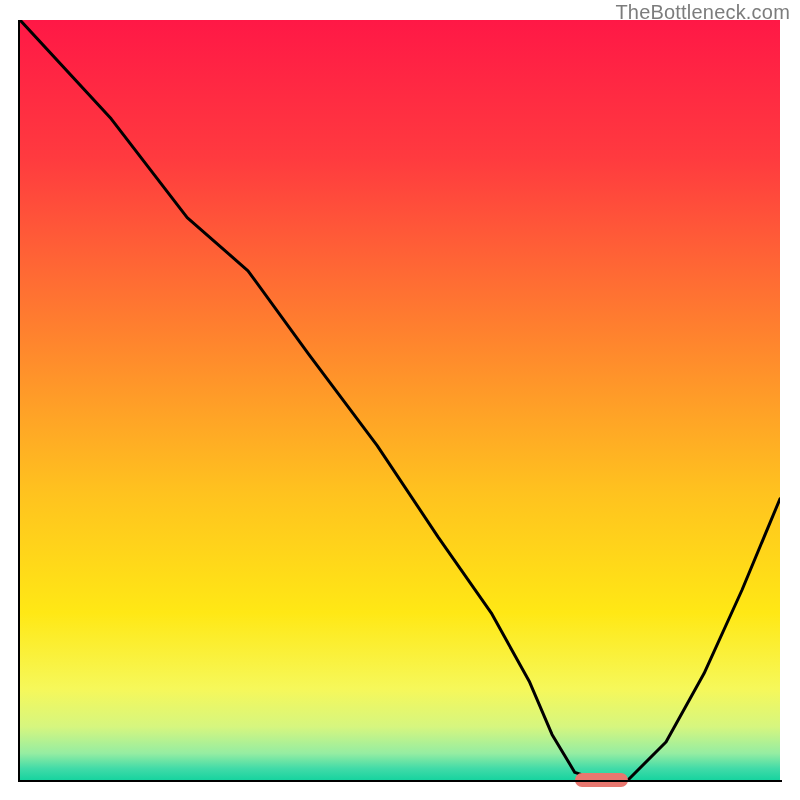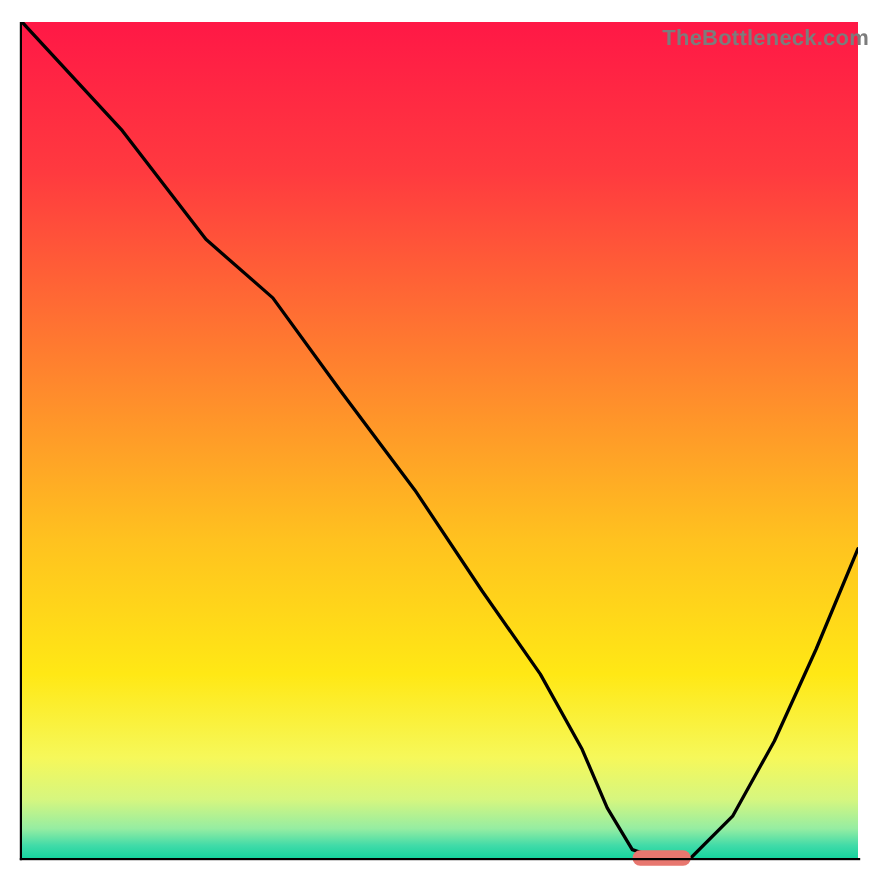--- a/index.html
+++ b/index.html
@@ -53,24 +53,23 @@
     left: 18px;
     top: 780px;
     width: 764px;
     height: 2px;
   }
   .watermark {
     position: absolute;
     top: 1px;
     right: 10px;
     font-size: 20px;
-    font-weight: 700;
+    font-weight: 400;
     color: #7c7c7c;
     letter-spacing: 0.2px;
-    margin-top: 23px;
   }
 </style>
 </head>
 <body>
 
 <div class="frame">
   <svg class="gradient" viewBox="0 0 760 760" preserveAspectRatio="none">
     <defs>
       <linearGradient id="bg-grad" x1="0" y1="0" x2="0" y2="1">
           <stop offset="0%" stop-color="#ff1846"></stop>

